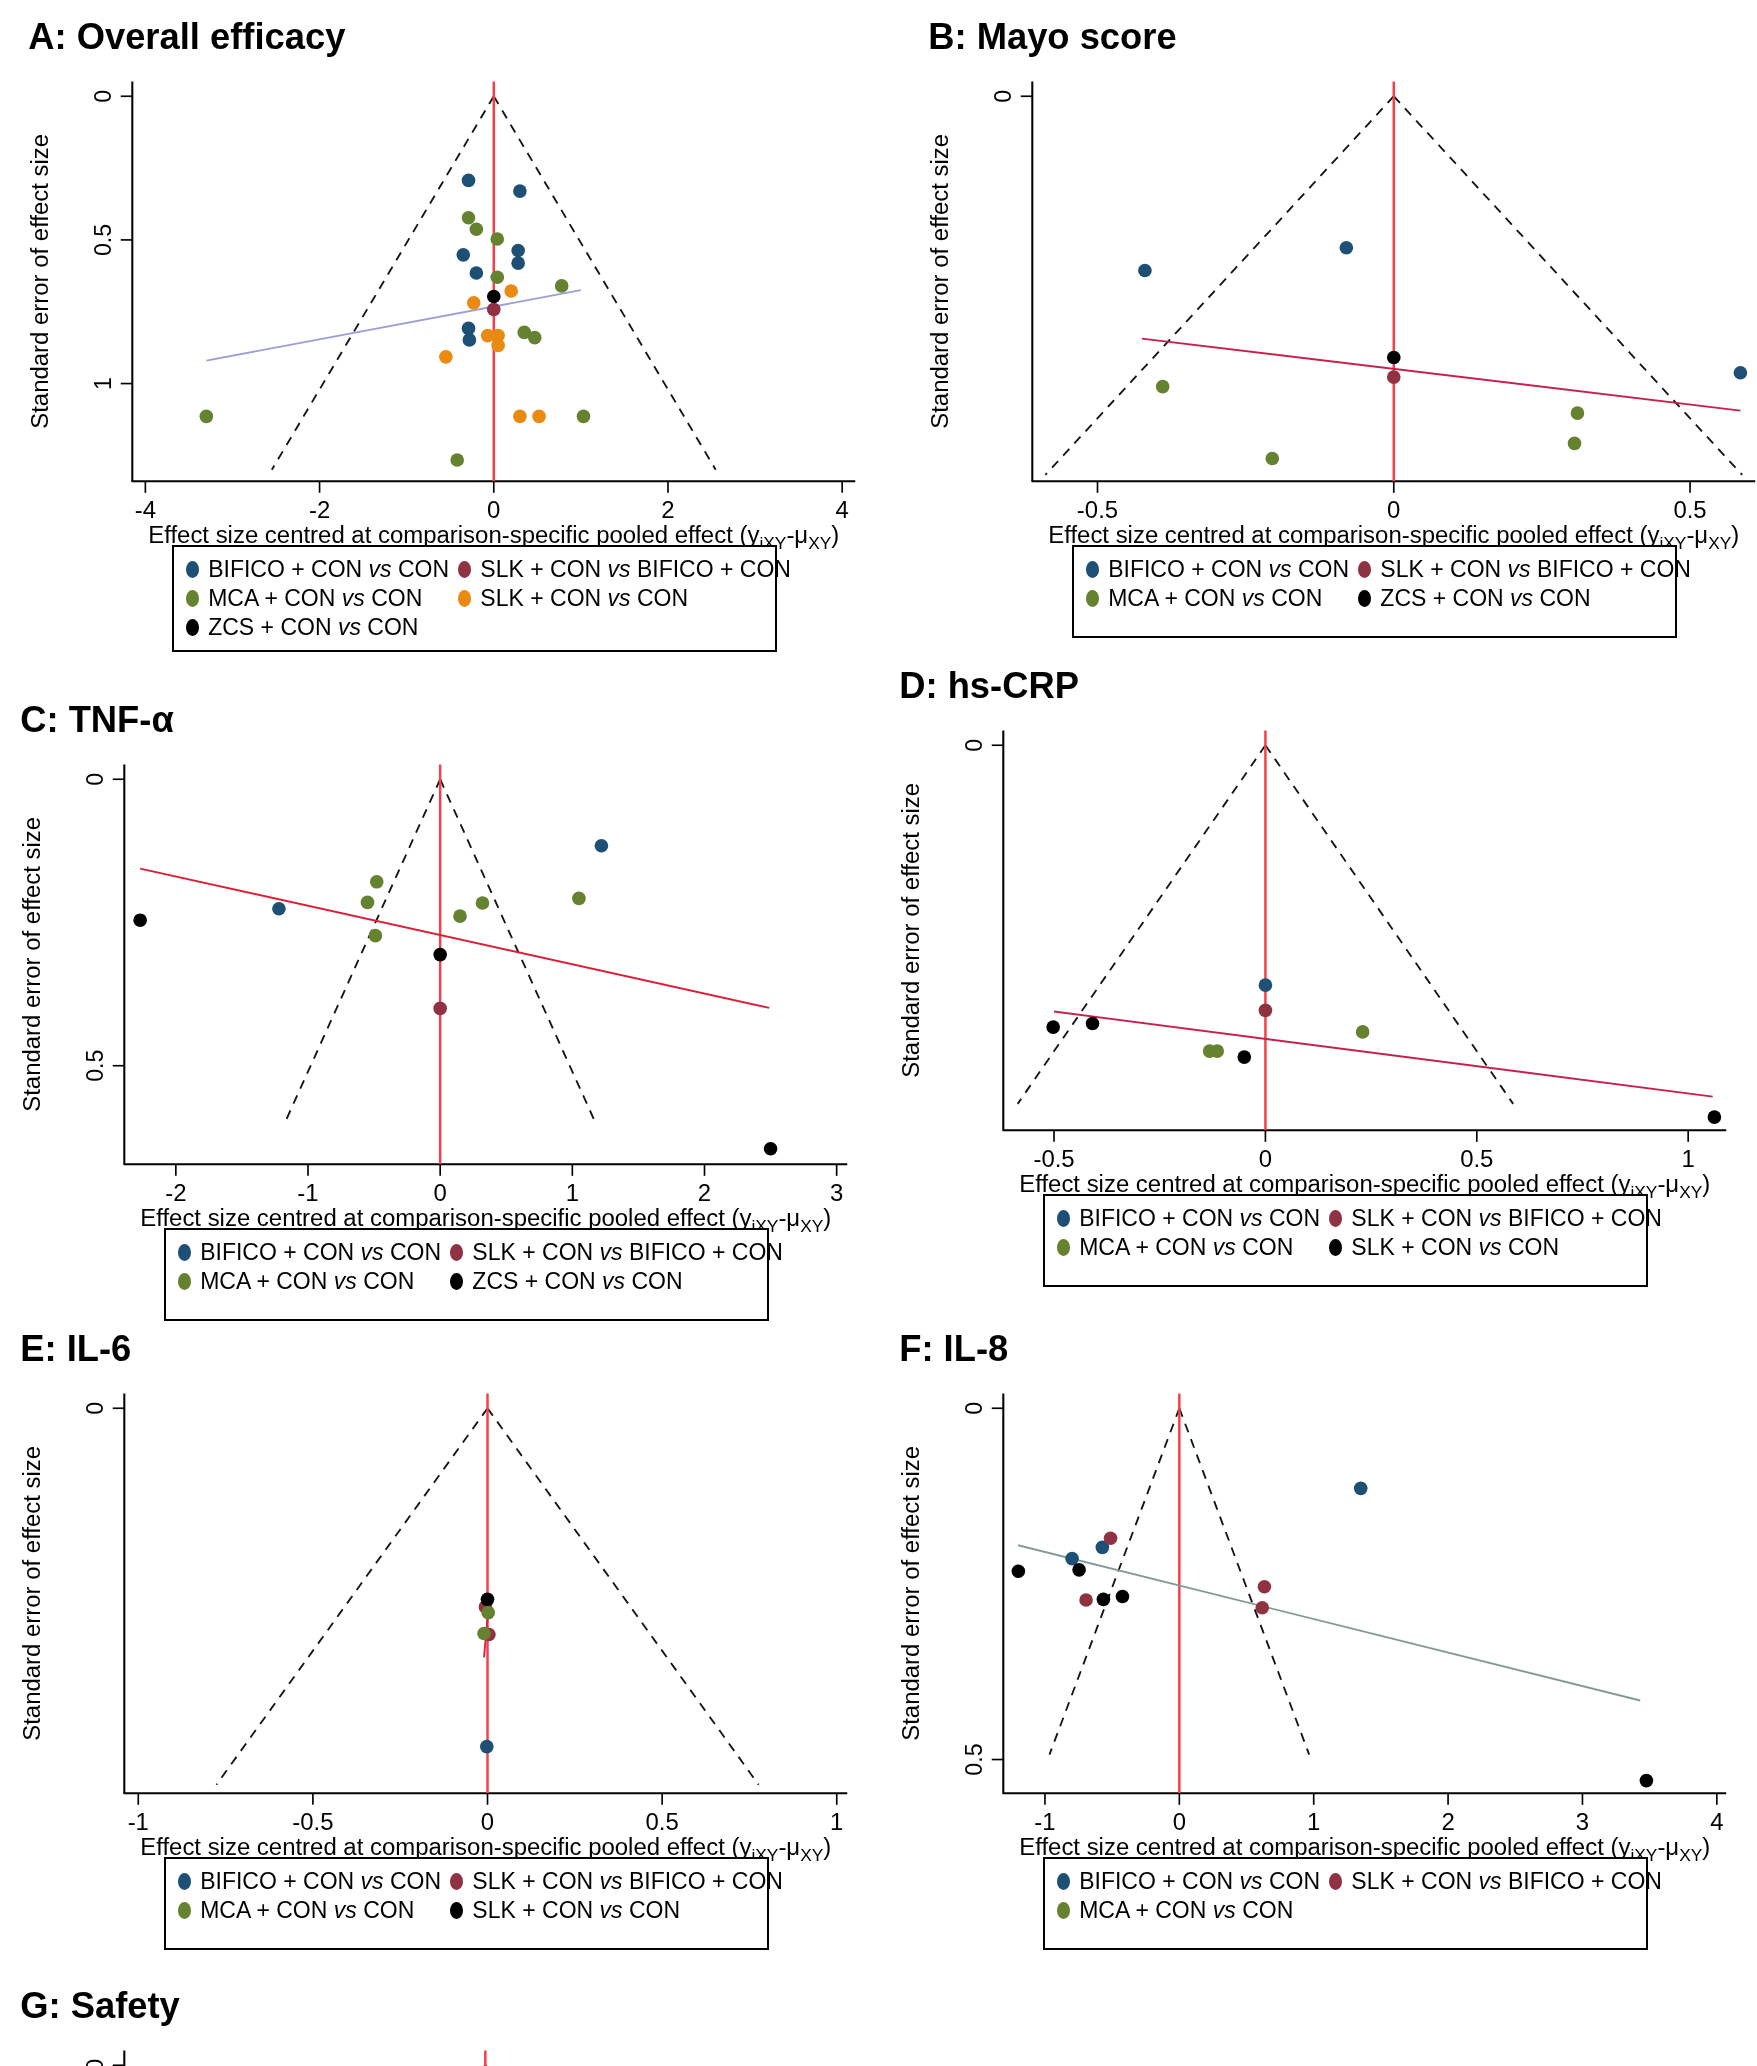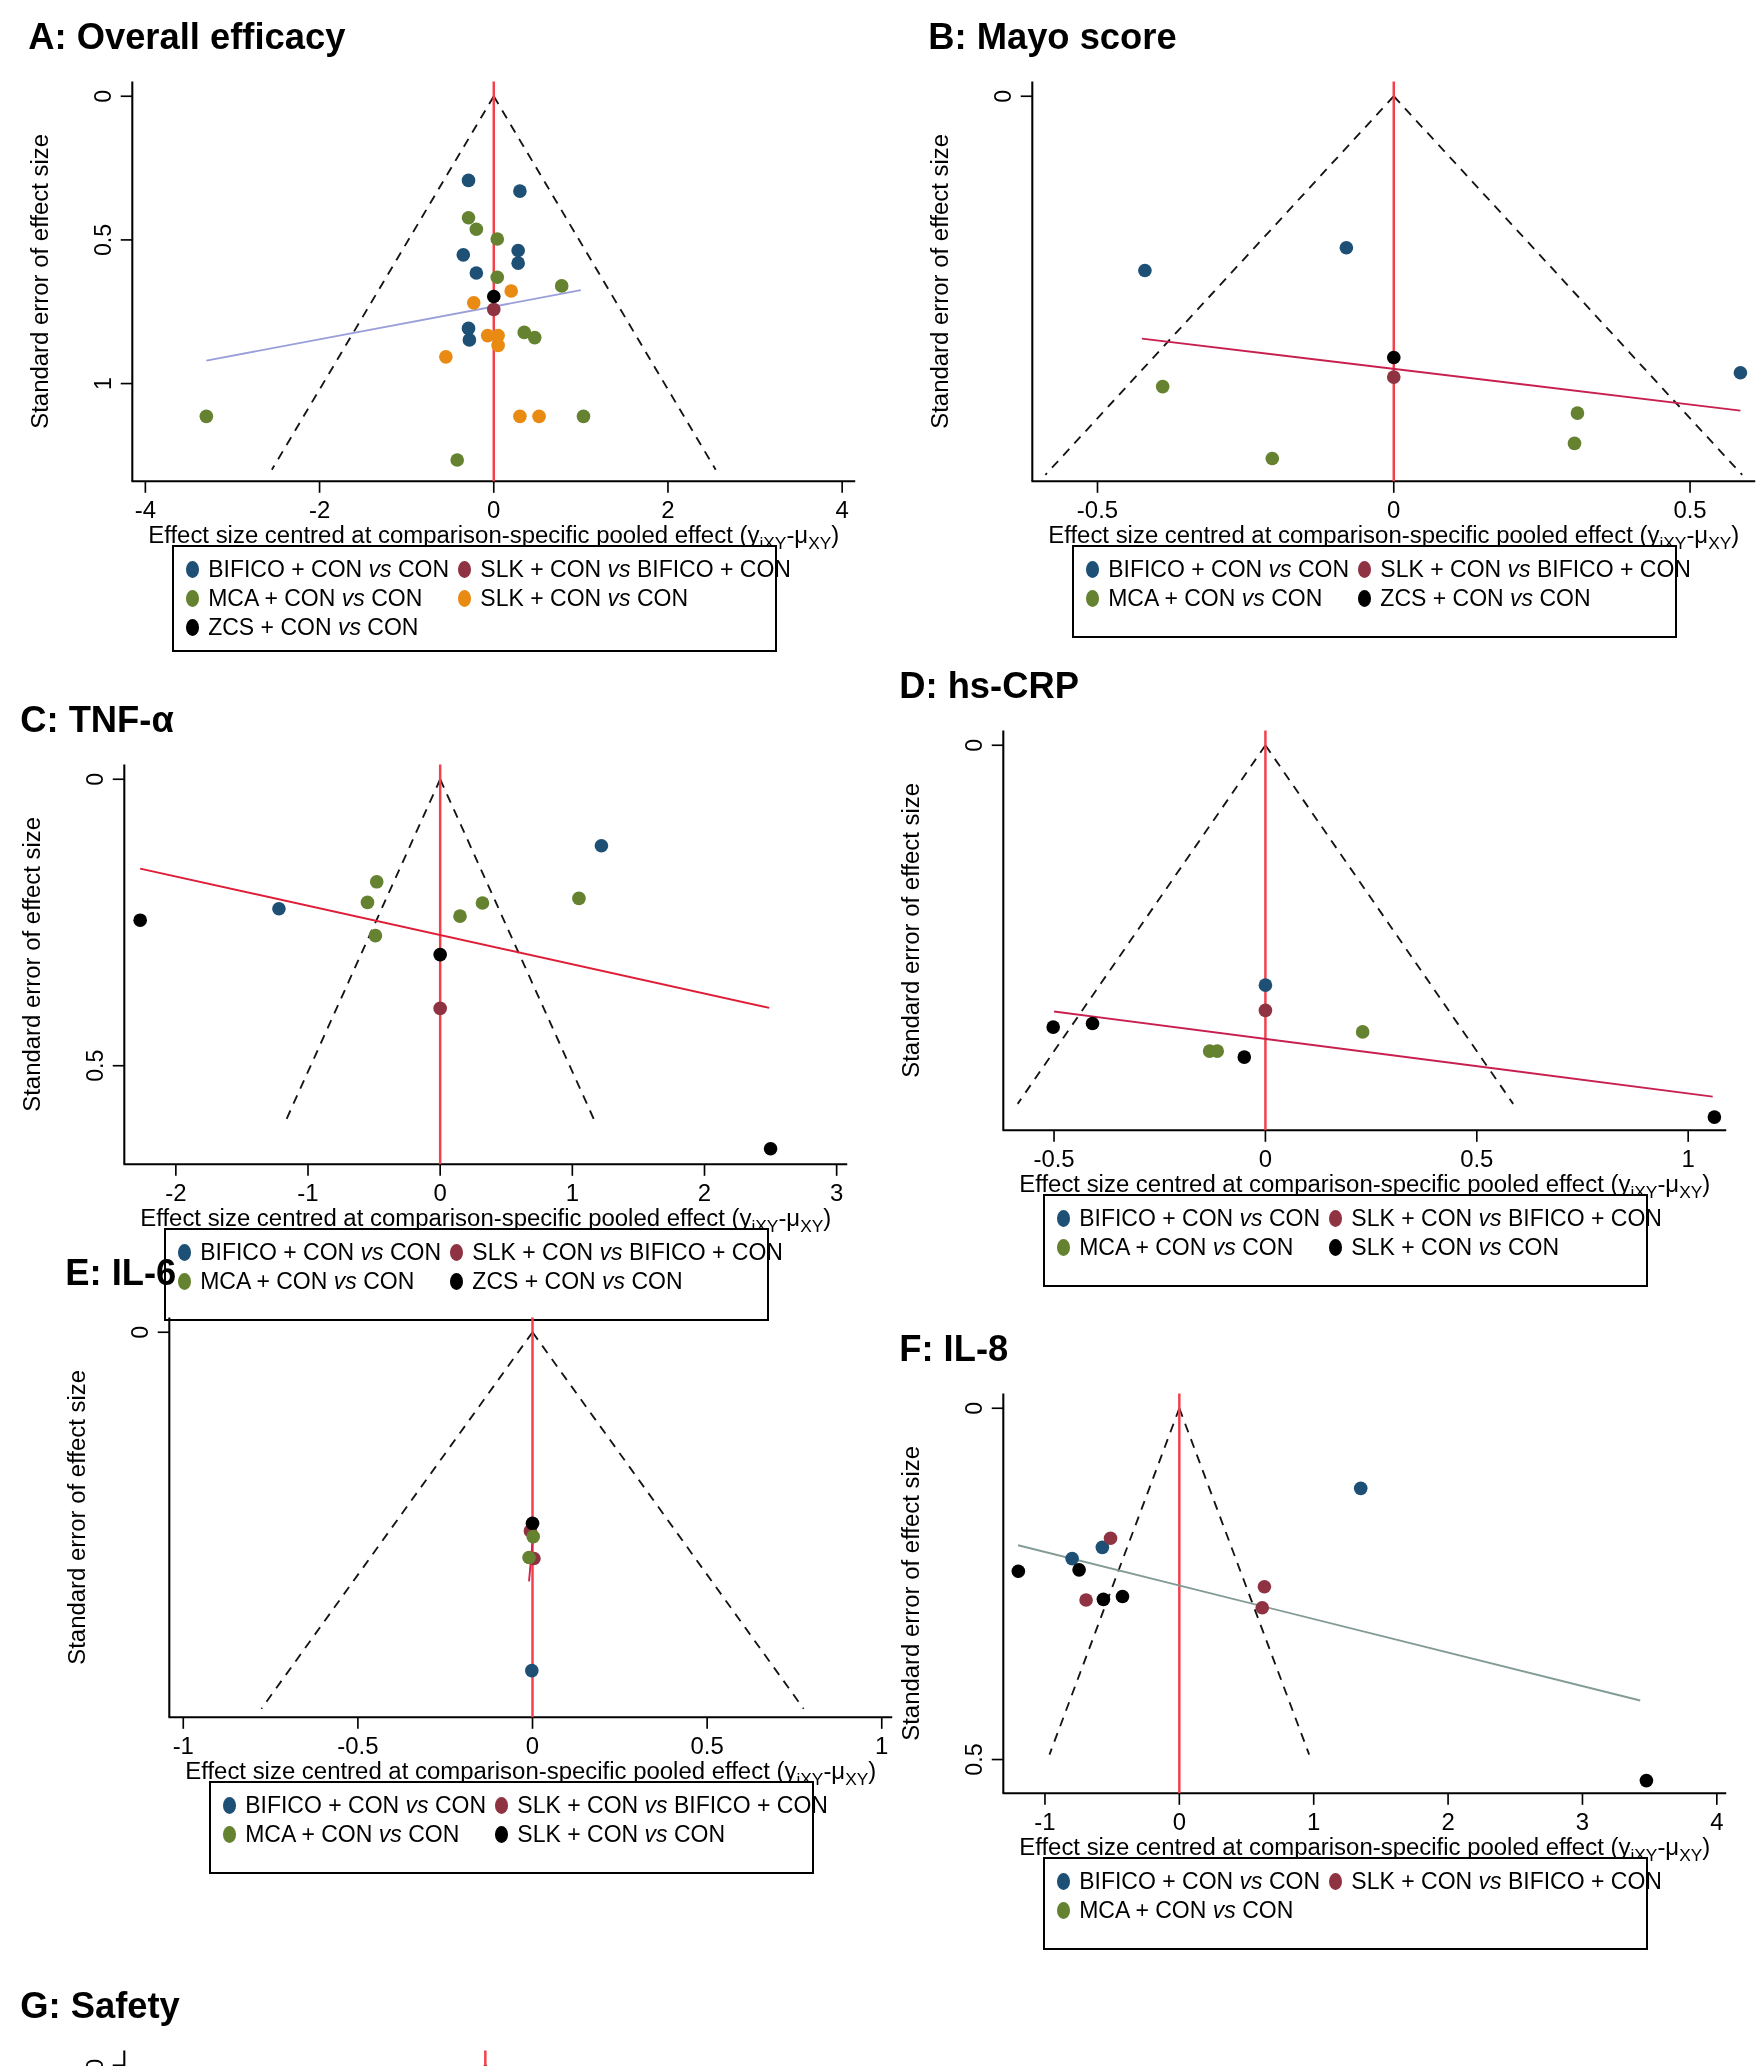--- a/index.html
+++ b/index.html
@@ -267,21 +267,21 @@
             <span class="legend-dot" style="background: rgb(100, 130, 47);"></span>
             <span class="legend-label"><span>MCA + CON</span> <i>vs</i> <span>CON</span></span>
           </div>
           <div class="legend-entry">
             <span class="legend-dot" style="background: rgb(0, 0, 0);"></span>
             <span class="legend-label"><span>SLK + CON</span> <i>vs</i> <span>CON</span></span>
           </div>
         </div>
       </div>
     </div>
-    <div class="panel" style="left: 0px; top: 1236px; margin-left: 45px;">
+    <div class="panel" style="left: 0px; top: 1312px;">
       <svg width="879" height="656" viewBox="0 0 2126 1588">
         <text x="48" y="118" font-size="88" font-weight="bold" fill="#000" font-family="&quot;Liberation Sans&quot;,sans-serif">E: IL-6</text>
         <text x="96" y="681" font-size="58" fill="#000" text-anchor="middle" transform="rotate(-90 96 681)" font-family="&quot;Liberation Sans&quot;,sans-serif">Standard error of effect size</text>
         <line x1="300" y1="197" x2="300" y2="1165" stroke="#000" stroke-width="5"></line>
         <line x1="298" y1="1165" x2="2050" y2="1165" stroke="#000" stroke-width="5"></line>
         <line x1="272" y1="233" x2="300" y2="233" stroke="#000" stroke-width="4"></line>
         <text x="248" y="233" font-size="56" fill="#000" text-anchor="middle" transform="rotate(-90 248 233)" font-family="&quot;Liberation Sans&quot;,sans-serif">0</text>
         <line x1="333.816425120773" y1="1165" x2="333.816425120773" y2="1193" stroke="#000" stroke-width="4"></line>
         <text x="333.816425120773" y="1255" font-size="58" fill="#000" text-anchor="middle" font-family="&quot;Liberation Sans&quot;,sans-serif">-1</text>
         <line x1="756.5217391304348" y1="1165" x2="756.5217391304348" y2="1193" stroke="#000" stroke-width="4"></line>

